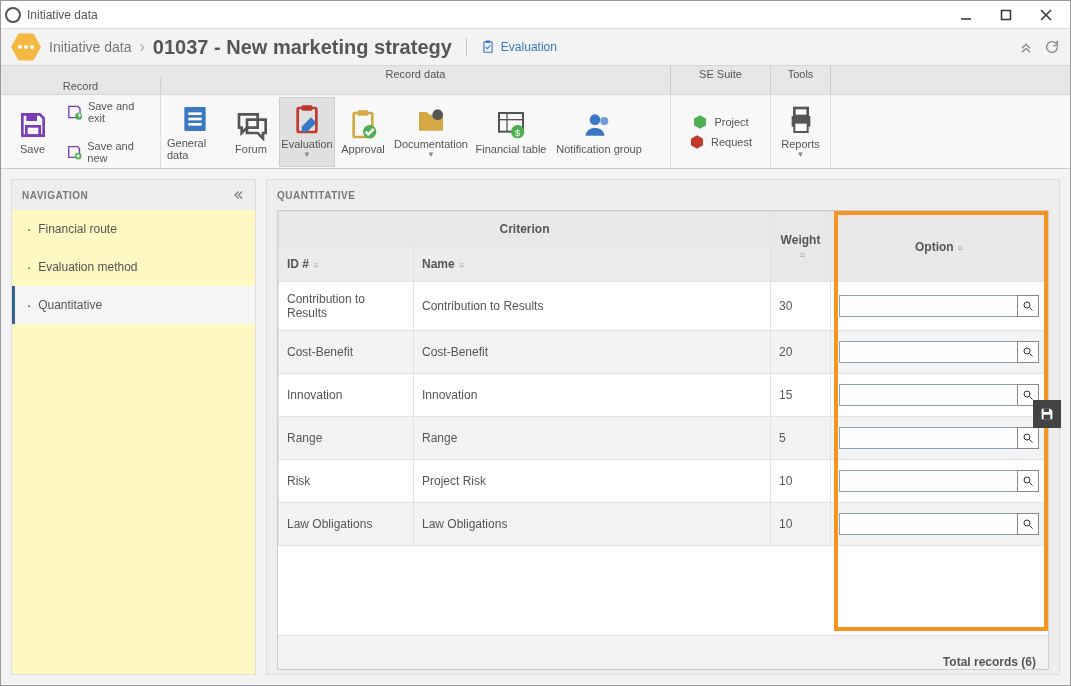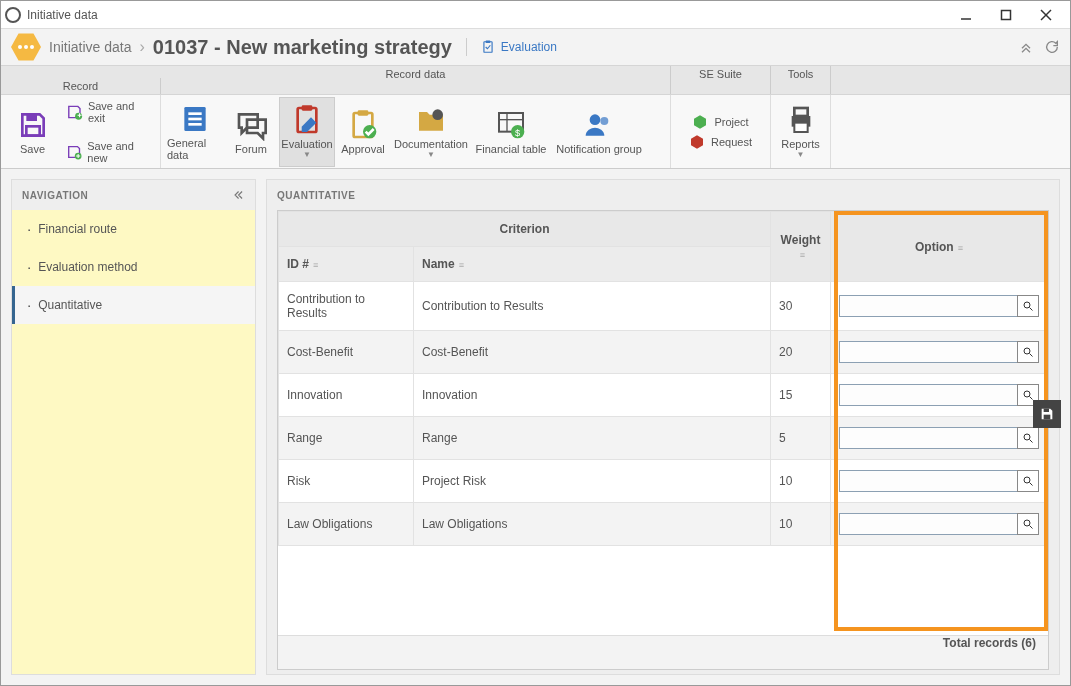--- a/index.html
+++ b/index.html
@@ -60,21 +60,21 @@
     tbody tr:nth-child(even) td { background:#f3f3f3; }
     .sorticon { display:inline-block; margin-left:4px; color:#aaa; font-size:9px; }
     .col-id { width:135px; } .col-name{ } .col-weight{ width:60px; } .col-option{ width:210px; }
     .optcell { display:flex; align-items:center; }
     .optinput { flex:1; height:22px; border:1px solid #8ca0b3; background:#fdfdfd; }
     .optbtn { width:22px; height:22px; border:1px solid #888; background:#fff; display:flex; align-items:center; justify-content:center; cursor:pointer; margin-left:-1px; }
     .optbtn svg { width:12px; height:12px; }
     .highlight { position:absolute; border:4px solid #f5941f; pointer-events:none; top:0; right:0; bottom:38px; width:214px; }
     .savefab { position:absolute; right:-2px; top:220px; width:28px; height:28px; background:#444; display:flex; align-items:center; justify-content:center; cursor:pointer; }
     .savefab svg { width:16px; height:16px; fill:#fff; }
-    .footer { height:34px; border-top:1px solid #ddd; background:#f3f3f3; display:flex; align-items:flex-start; justify-content:flex-end; padding:0 12px; color:#555; font-weight:bold; font-size:12px; }
+    .footer { height:34px; border-top:1px solid #ddd; background:#f3f3f3; display:flex; align-items:flex-end; justify-content:flex-end; padding:0 12px; color:#555; font-weight:bold; font-size:12px; }
     .tspace { flex:1; }
   </style>
 </head>
 <body>
 
 <div class="window">
 
   <div class="titlebar">
     <div class="ticon"></div>
     <div class="title">Initiative data</div>

